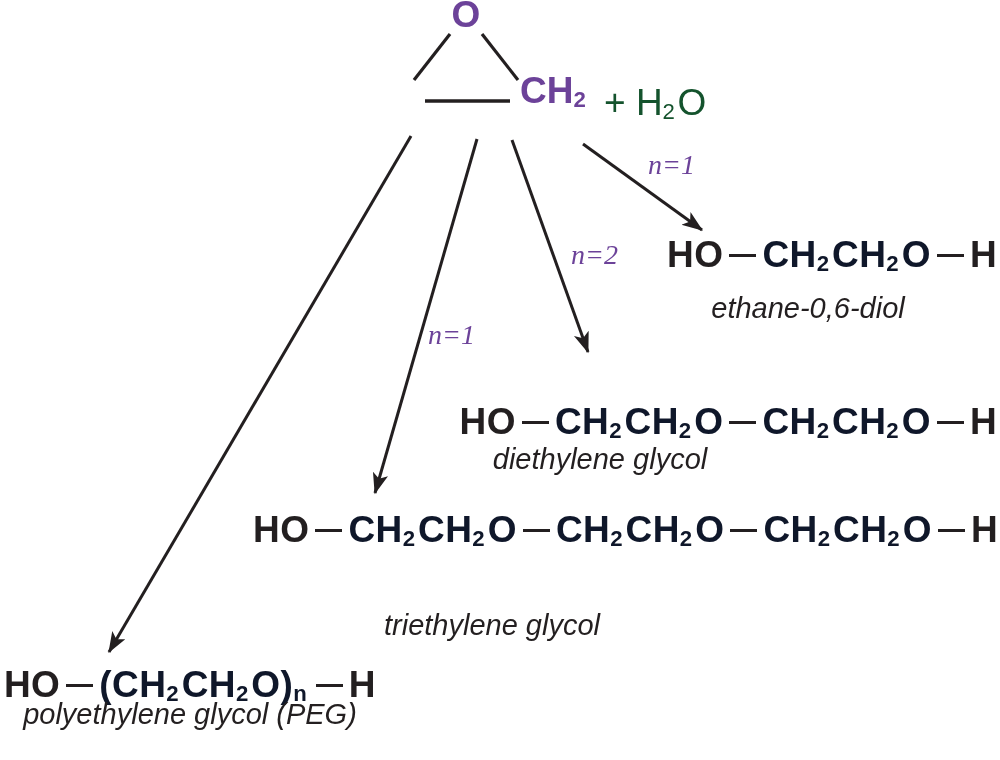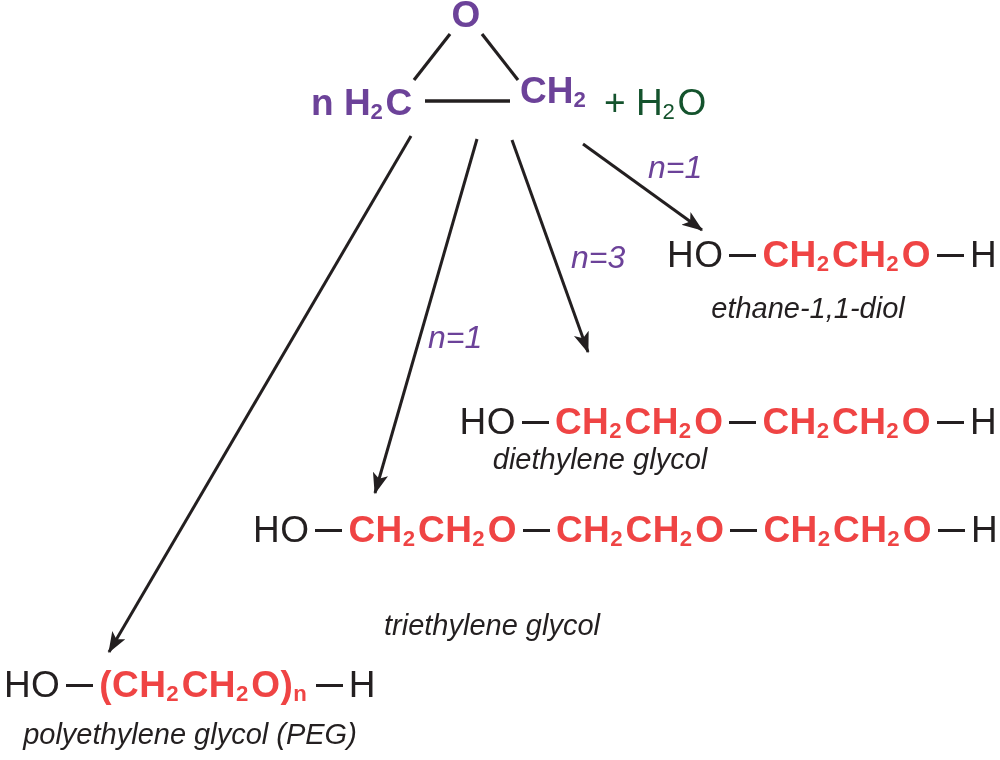--- a/index.html
+++ b/index.html
@@ -5,34 +5,34 @@
 <style>
   html,body{margin:0;padding:0;background:#ffffff;}
   .canvas{
     position:relative;width:1000px;height:760px;background:#ffffff;
     font-family:"Liberation Sans","DejaVu Sans",sans-serif;
     color:#231F20;overflow:hidden;
   }
   .scheme-svg{position:absolute;left:0;top:0;width:1000px;height:760px;}
   .abs{position:absolute;white-space:nowrap;line-height:1;}
   .formula{font-size:37px;letter-spacing:0.4px;}
-  .formula .purple{color:#ef4444;font-weight:700;}
-  .formula .black{color:#231F20;font-weight:400;}
+  .formula .purple{color:#0f172a;font-weight:700;}
+  .formula .black{color:#231F20;font-weight:700;}
   .reactant{font-size:37px;font-weight:700;color:#6C4299;}
   .reactant.black{color:#14532d;font-weight:400;}
   sub{
     font-size:0.6em;line-height:0;vertical-align:baseline;
     position:relative;bottom:-0.2em;margin-right:0.12em;
   }
   .bond{
     display:inline-block;width:27px;height:3.3px;background:#231F20;
     vertical-align:0.27em;margin:0 6px;
   }
   .nlabel{
-    font-size:32px;font-style:italic;color:#6C4299;font-weight:400;
+    font-size:28px;font-style:italic;color:#6C4299;font-weight:400;font-family:Liberation Serif, serif;
   }
   .caption{
     font-size:29px;font-style:italic;color:#231F20;
     transform:translateX(-50%);text-align:center;line-height:33px;
   }
 </style>
 </head>
 <body>
 
 <div class="canvas">
@@ -48,35 +48,34 @@
     <line x1="482" y1="34" x2="518" y2="80" stroke="#231F20" stroke-width="3.2"></line>
     <line x1="425" y1="101" x2="510" y2="101" stroke="#231F20" stroke-width="3.4"></line>
 
     <line x1="411" y1="136" x2="109" y2="652" stroke="#231F20" stroke-width="3" marker-end="url(#ah)"></line>
     <line x1="477" y1="139" x2="375" y2="493" stroke="#231F20" stroke-width="3" marker-end="url(#ah)"></line>
     <line x1="512" y1="140" x2="588" y2="352" stroke="#231F20" stroke-width="3" marker-end="url(#ah)"></line>
     <line x1="583" y1="144" x2="702" y2="230" stroke="#231F20" stroke-width="3" marker-end="url(#ah)"></line>
   </svg>
 
   <div class="abs reactant" style="left:448px;top:-4px;width:36px;text-align:center;">O</div>
-  <div class="abs reactant" style="left:311px;top:84px;">n H<sub>2</sub>C</div>
   <div class="abs reactant" style="left:520px;top:72px;">CH<sub>2</sub></div>
   <div class="abs reactant black" style="left:604px;top:84px;">+ H<sub>2</sub>O</div>
 
   <div class="abs nlabel" style="left:648px;top:151px;">n=1</div>
-  <div class="abs nlabel" style="left:571px;top:241px;">n=3</div>
+  <div class="abs nlabel" style="left:571px;top:241px;">n=2</div>
   <div class="abs nlabel" style="left:428px;top:321px;">n=1</div>
 
   <div class="abs formula" style="right:3px;top:236px;"><span class="black">HO</span><span class="bond black"></span><span class="purple">CH<sub>2</sub>CH<sub>2</sub>O</span><span class="bond black"></span><span class="black">H</span></div>
   <div class="abs caption" style="left:808px;top:292px;">
-    <div>ethane-1,1-diol</div>
+    <div>ethane-0,6-diol</div>
   </div>
 
   <div class="abs formula" style="right:3px;top:381px;margin-top:22px;"><span class="black">HO</span><span class="bond black"></span><span class="purple">CH<sub>2</sub>CH<sub>2</sub>O</span><span class="bond black"></span><span class="purple">CH<sub>2</sub>CH<sub>2</sub>O</span><span class="bond black"></span><span class="black">H</span></div>
   <div class="abs caption" style="left:600px;top:443px;">diethylene glycol</div>
 
   <div class="abs formula" style="right:2px;top:511px;"><span class="black">HO</span><span class="bond black"></span><span class="purple">CH<sub>2</sub>CH<sub>2</sub>O</span><span class="bond black"></span><span class="purple">CH<sub>2</sub>CH<sub>2</sub>O</span><span class="bond black"></span><span class="purple">CH<sub>2</sub>CH<sub>2</sub>O</span><span class="bond black"></span><span class="black">H</span></div>
   <div class="abs caption" style="left:492px;top:577px;margin-top:32px;">triethylene glycol</div>
 
   <div class="abs formula" style="left:4px;top:666px;"><span class="black">HO</span><span class="bond black"></span><span class="purple">(CH<sub>2</sub>CH<sub>2</sub>O)<sub>n</sub></span><span class="bond black"></span><span class="black">H</span></div>
-  <div class="abs caption" style="left:190px;top:698px;margin-top:20px;">polyethylene glycol (PEG)</div>
+  <div class="abs caption" style="left:190px;top:698px;">polyethylene glycol (PEG)</div>
 
 </div>
 
 </body></html>

